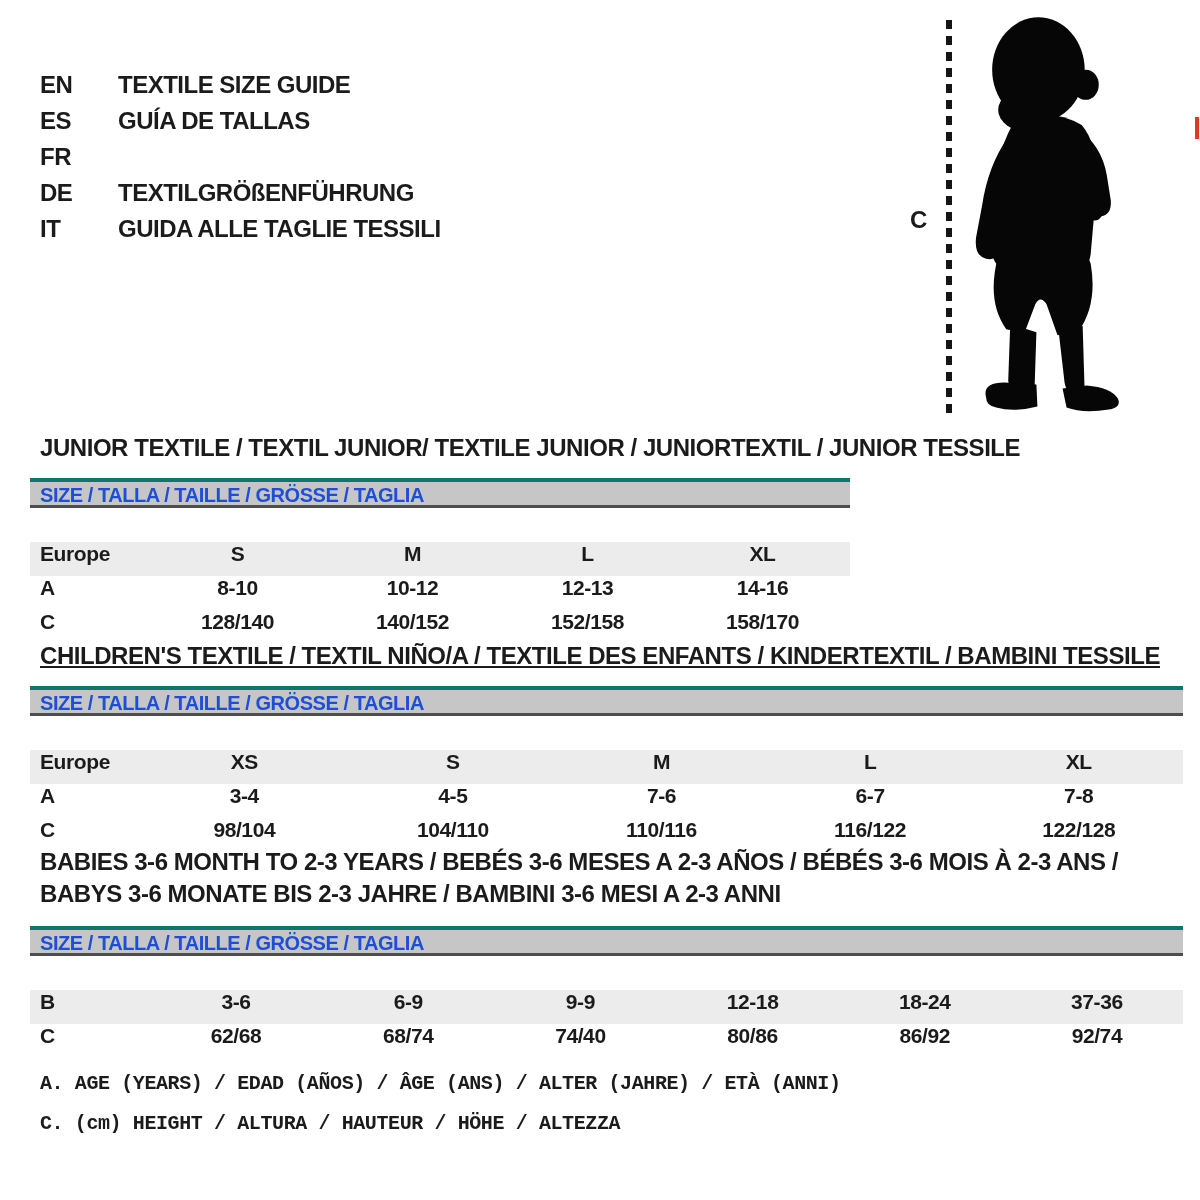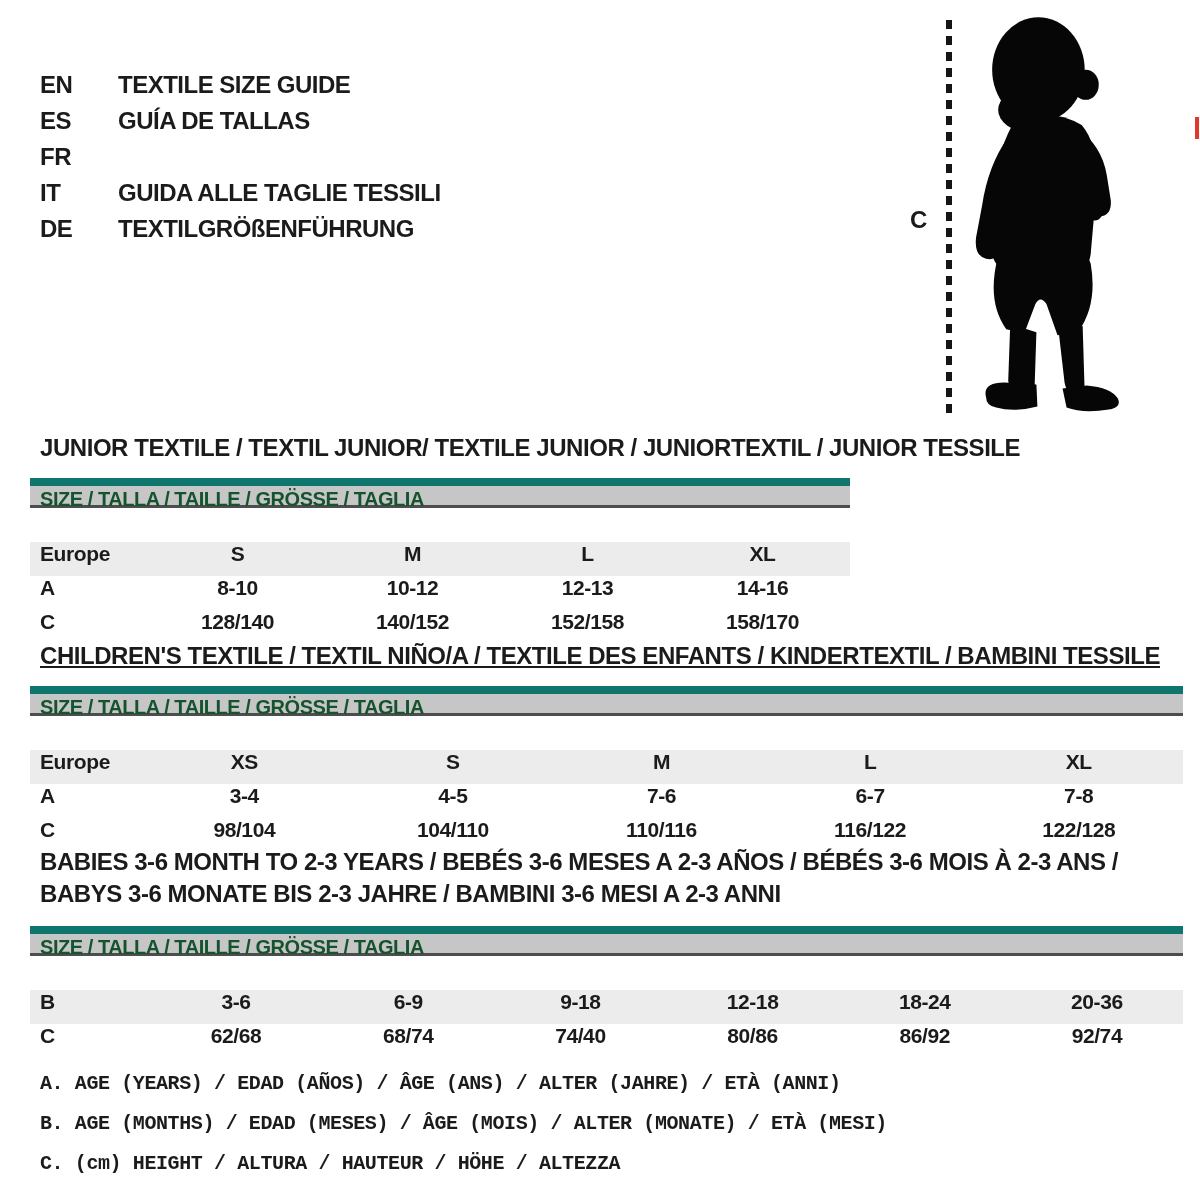--- a/index.html
+++ b/index.html
@@ -40,25 +40,25 @@
   }
   .section-title.two-line { line-height:32px; }
 
   
   .size-table { position:absolute; left:30px; }
   .t-narrow { width:820px; }
   .t-wide  { width:1153px; }
   .table-header {
     height:30px; line-height:27px;
     background:#c6c6c6;
-    border-top:8px solid #0f766e;
+    border-top:4px solid #0f766e;
     border-bottom:3px solid #4d4d4d;
     padding-left:10px;
     font-size:20px; letter-spacing:-0.45px;
-    color:#14532d;
+    color:#1d4ed8;
   }
   .t-row { display:grid; align-items:center; height:34px; font-size:21px; letter-spacing:-0.4px; }
   .cols-4 { grid-template-columns:120px repeat(4,1fr); }
   .cols-5 { grid-template-columns:110px repeat(5,1fr); }
   .cols-6 { grid-template-columns:120px repeat(6,1fr); }
   .t-row .cell { text-align:center;margin-top:34px; }
   .t-row .cell.label { text-align:left; padding-left:10px; }
   .row-alt { background:#ececec; }
 
   
@@ -76,26 +76,26 @@
       <span class="lang-title">TEXTILE SIZE GUIDE</span>
     </div>
     <div class="lang-row">
       <span class="lang-code">ES</span>
       <span class="lang-title">GUÍA DE TALLAS</span>
     </div>
     <div class="lang-row">
       <span class="lang-code">FR</span>
     </div>
     <div class="lang-row">
+      <span class="lang-code">DE</span>
+      <span class="lang-title">TEXTILGRÖßENFÜHRUNG</span>
+    </div>
+    <div class="lang-row">
       <span class="lang-code">IT</span>
       <span class="lang-title">GUIDA ALLE TAGLIE TESSILI</span>
-    </div>
-    <div class="lang-row">
-      <span class="lang-code">DE</span>
-      <span class="lang-title">TEXTILGRÖßENFÜHRUNG</span>
     </div>
   </div>
 
   <div class="figure">
     <span class="figure-label">C</span>
     <div class="dashed-line"></div>
     <svg class="baby-svg" viewBox="0 0 175 405" aria-hidden="true">
       <g fill="#060606">
         <ellipse cx="72" cy="55" rx="46" ry="52"></ellipse>
         <ellipse cx="119" cy="70" rx="13" ry="15"></ellipse>
@@ -172,35 +172,34 @@
   <div class="section-title two-line" style="top:846px;">
     <div>BABIES 3-6 MONTH TO 2-3 YEARS / BEBÉS 3-6 MESES A 2-3 AÑOS / BÉBÉS 3-6 MOIS À 2-3 ANS /</div>
     <div>BABYS 3-6 MONATE BIS 2-3 JAHRE / BAMBINI 3-6 MESI A 2-3 ANNI</div>
   </div>
   <div class="size-table t-wide" style="top:926px;">
     <div class="table-header">SIZE / TALLA / TAILLE / GRÖSSE / TAGLIA</div>
     <div class="t-row cols-6">
       <span class="cell label">B</span>
       <span class="cell">3-6</span>
       <span class="cell">6-9</span>
-      <span class="cell">9-18</span>
+      <span class="cell">9-9</span>
       <span class="cell">12-18</span>
       <span class="cell">18-24</span>
-      <span class="cell">20-36</span>
+      <span class="cell">37-36</span>
     </div>
     <div class="t-row cols-6 row-alt">
       <span class="cell label">C</span>
       <span class="cell">62/68</span>
       <span class="cell">68/74</span>
       <span class="cell">74/40</span>
       <span class="cell">80/86</span>
       <span class="cell">86/92</span>
       <span class="cell">92/74</span>
     </div>
   </div>
 
   <div class="legend">
     <div class="legend-line">A. AGE (YEARS) / EDAD (AÑOS) / ÂGE (ANS) / ALTER (JAHRE) / ETÀ (ANNI)</div>
-    <div class="legend-line">B. AGE (MONTHS) / EDAD (MESES) / ÂGE (MOIS) / ALTER (MONATE) / ETÀ (MESI)</div>
     <div class="legend-line">C. (cm) HEIGHT / ALTURA / HAUTEUR / HÖHE / ALTEZZA</div>
   </div>
 
 </div>
 
 </body></html>

